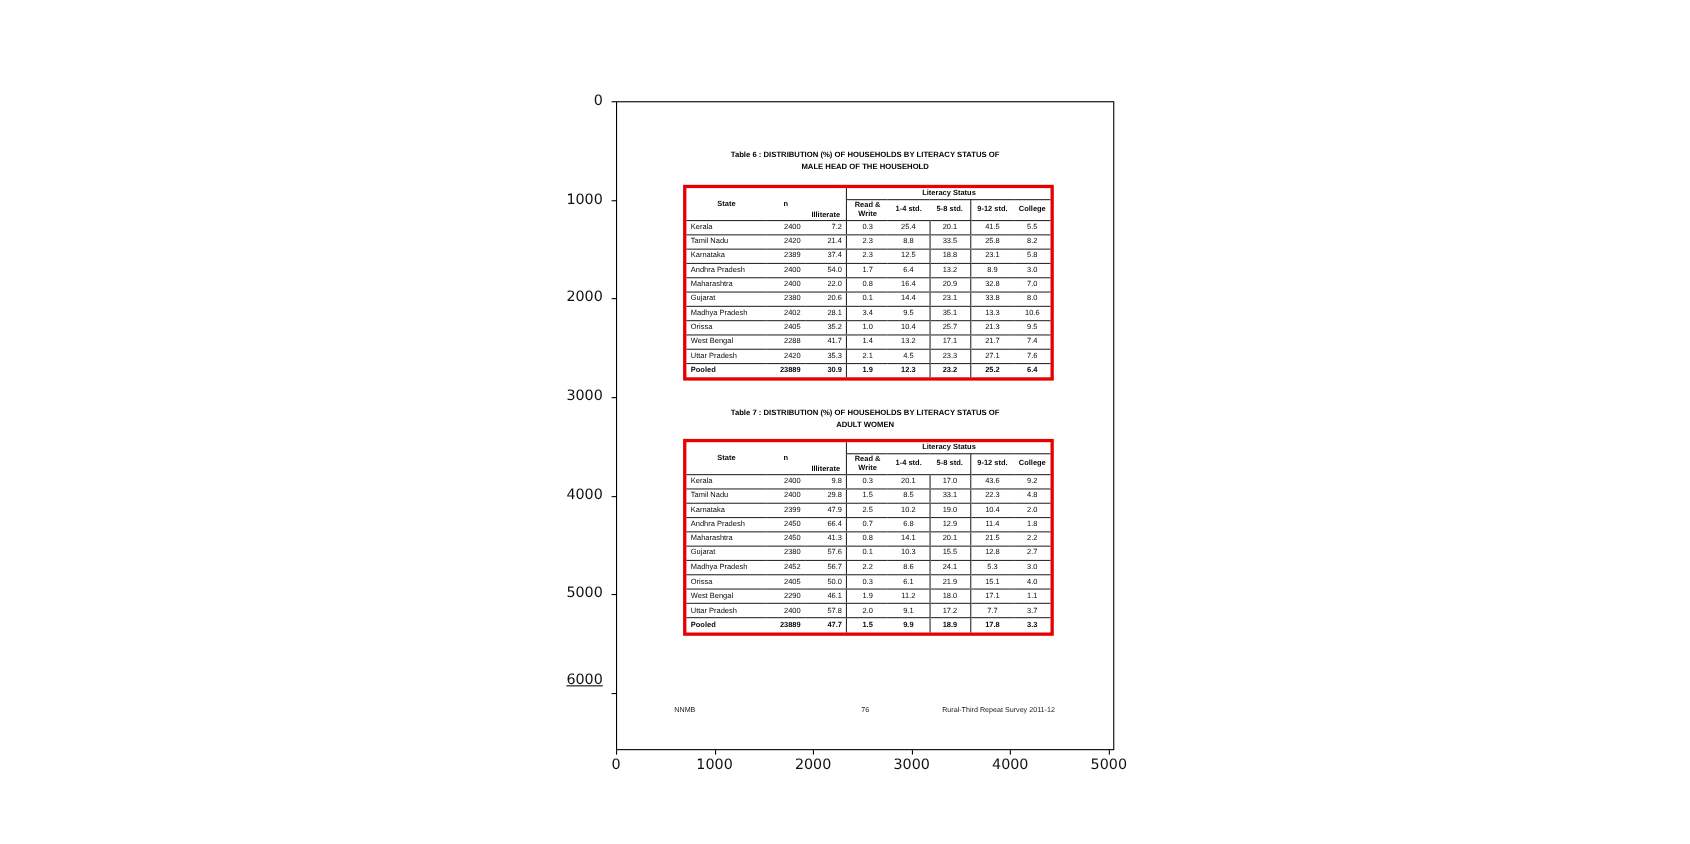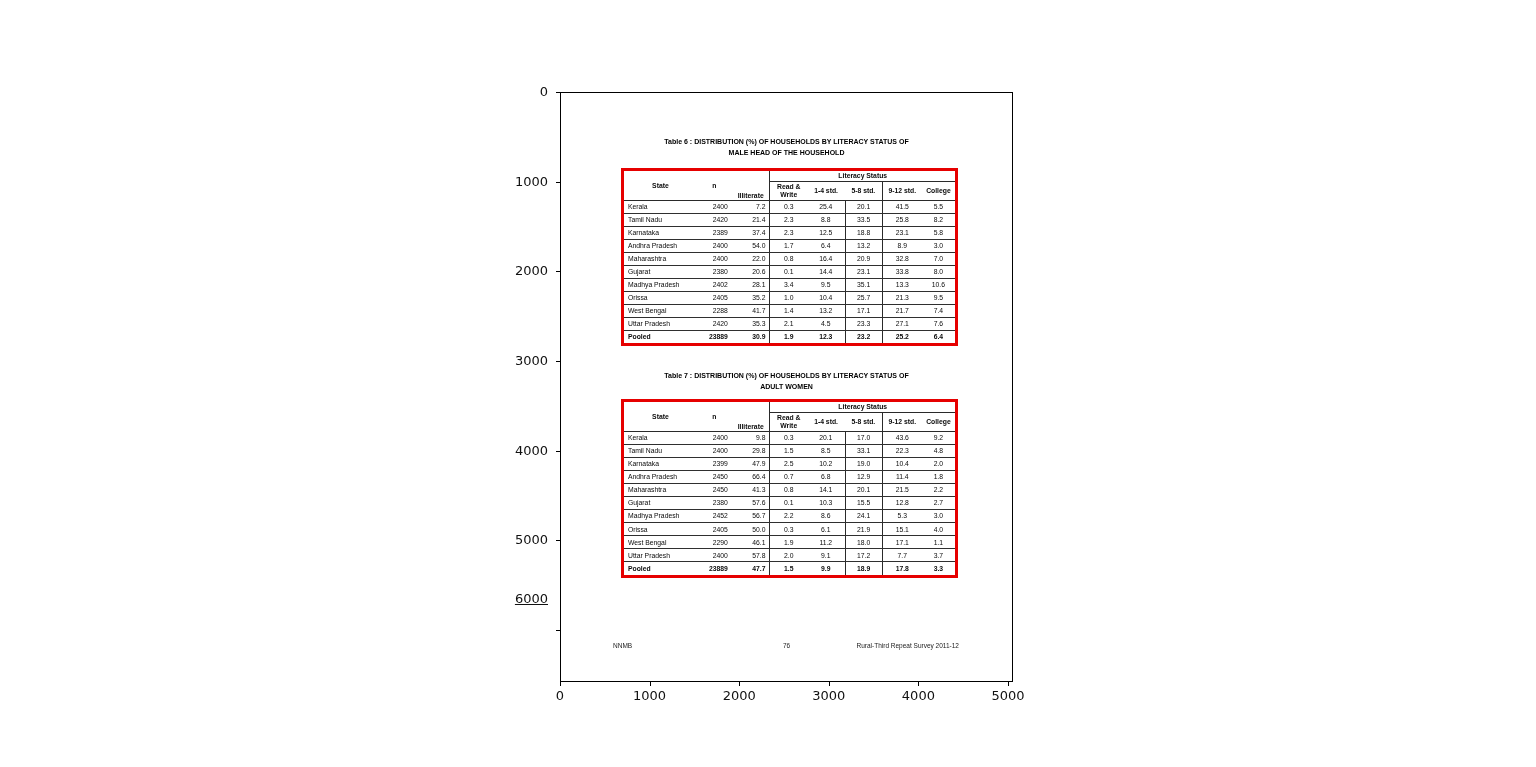--- a/index.html
+++ b/index.html
@@ -380,21 +380,21 @@
     <div class="tick-label ytl" style="left: 490px; top: 173.667px; width: 58px;">1000</div>
     <div class="tick-mark" style="left: 556px; top: 271.334px; width: 4px; height: 1px;"></div>
     <div class="tick-label ytl" style="left: 490px; top: 263.334px; width: 58px;">2000</div>
     <div class="tick-mark" style="left: 556px; top: 361.001px; width: 4px; height: 1px;"></div>
     <div class="tick-label ytl" style="left: 490px; top: 353.001px; width: 58px;">3000</div>
     <div class="tick-mark" style="left: 556px; top: 450.668px; width: 4px; height: 1px;"></div>
     <div class="tick-label ytl" style="left: 490px; top: 442.668px; width: 58px;">4000</div>
     <div class="tick-mark" style="left: 556px; top: 540.335px; width: 4px; height: 1px;"></div>
     <div class="tick-label ytl" style="left: 490px; top: 532.335px; width: 58px;">5000</div>
     <div class="tick-mark" style="left: 556px; top: 630.002px; width: 4px; height: 1px;"></div>
-    <div class="tick-label ytl" style="left: 490px; top: 591px; width: 58px; text-decoration: underline;">6000</div>
+    <div class="tick-label ytl" style="left: 490px; top: 611px; width: 58px; text-decoration: underline;">6000</div>
     <div class="tick-mark" style="left: 560px; top: 682px; width: 1px; height: 4px;"></div>
     <div class="tick-label xtl" style="left: 530px; top: 688px; width: 60px;">0</div>
     <div class="tick-mark" style="left: 649.6px; top: 682px; width: 1px; height: 4px;"></div>
     <div class="tick-label xtl" style="left: 619.6px; top: 688px; width: 60px;">1000</div>
     <div class="tick-mark" style="left: 739.2px; top: 682px; width: 1px; height: 4px;"></div>
     <div class="tick-label xtl" style="left: 709.2px; top: 688px; width: 60px;">2000</div>
     <div class="tick-mark" style="left: 828.8px; top: 682px; width: 1px; height: 4px;"></div>
     <div class="tick-label xtl" style="left: 798.8px; top: 688px; width: 60px;">3000</div>
     <div class="tick-mark" style="left: 918.4px; top: 682px; width: 1px; height: 4px;"></div>
     <div class="tick-label xtl" style="left: 888.4px; top: 688px; width: 60px;">4000</div>

